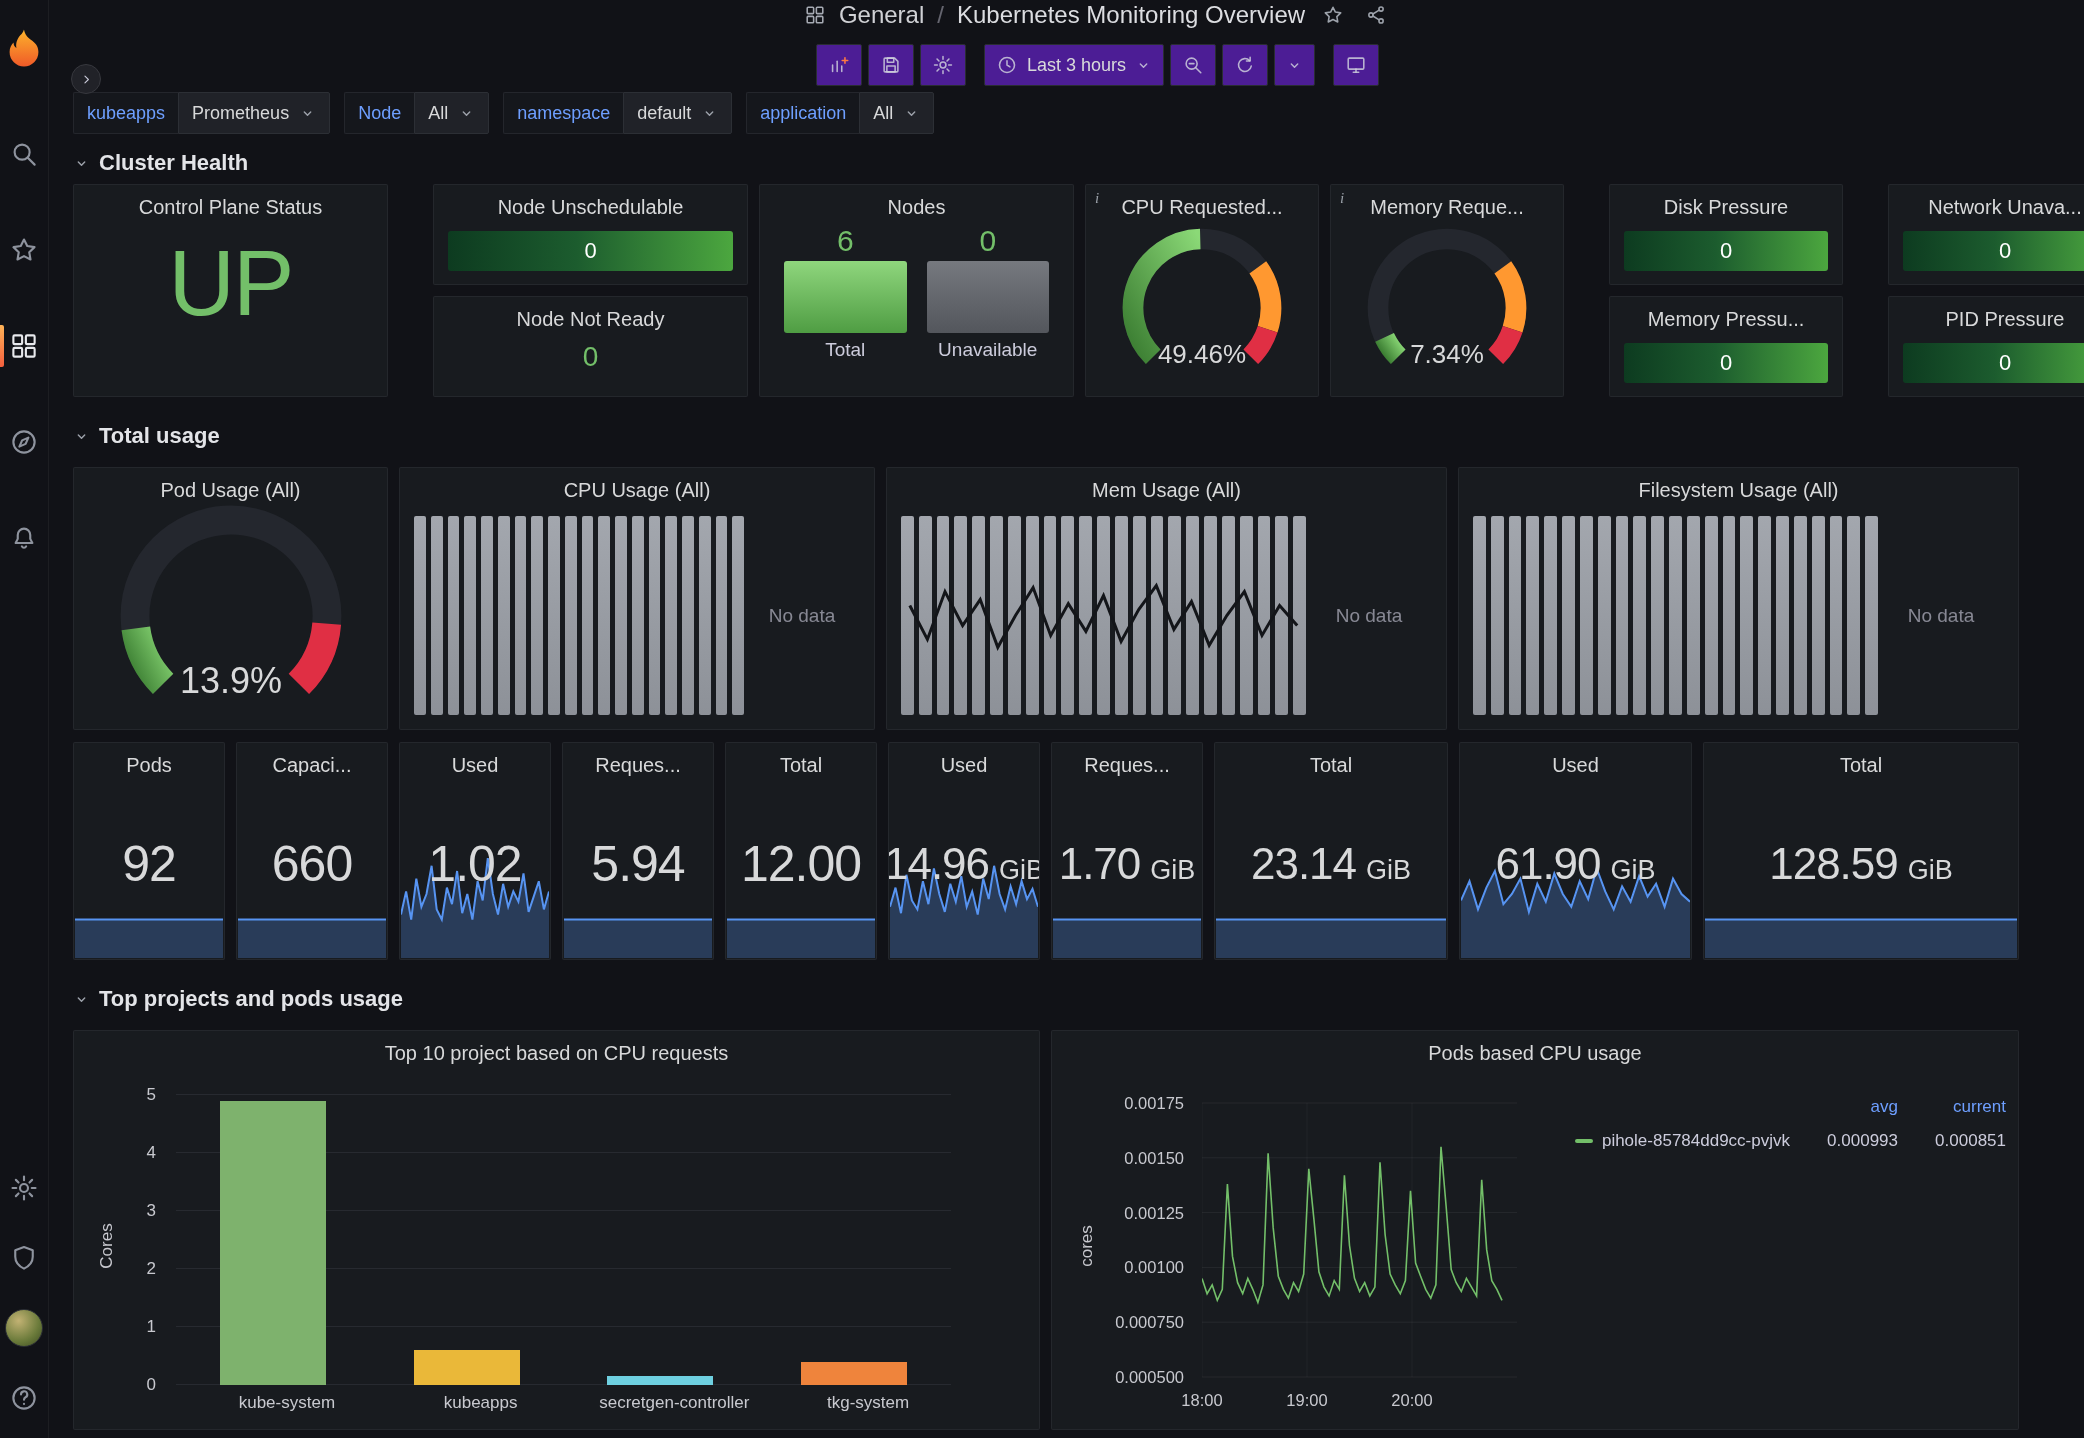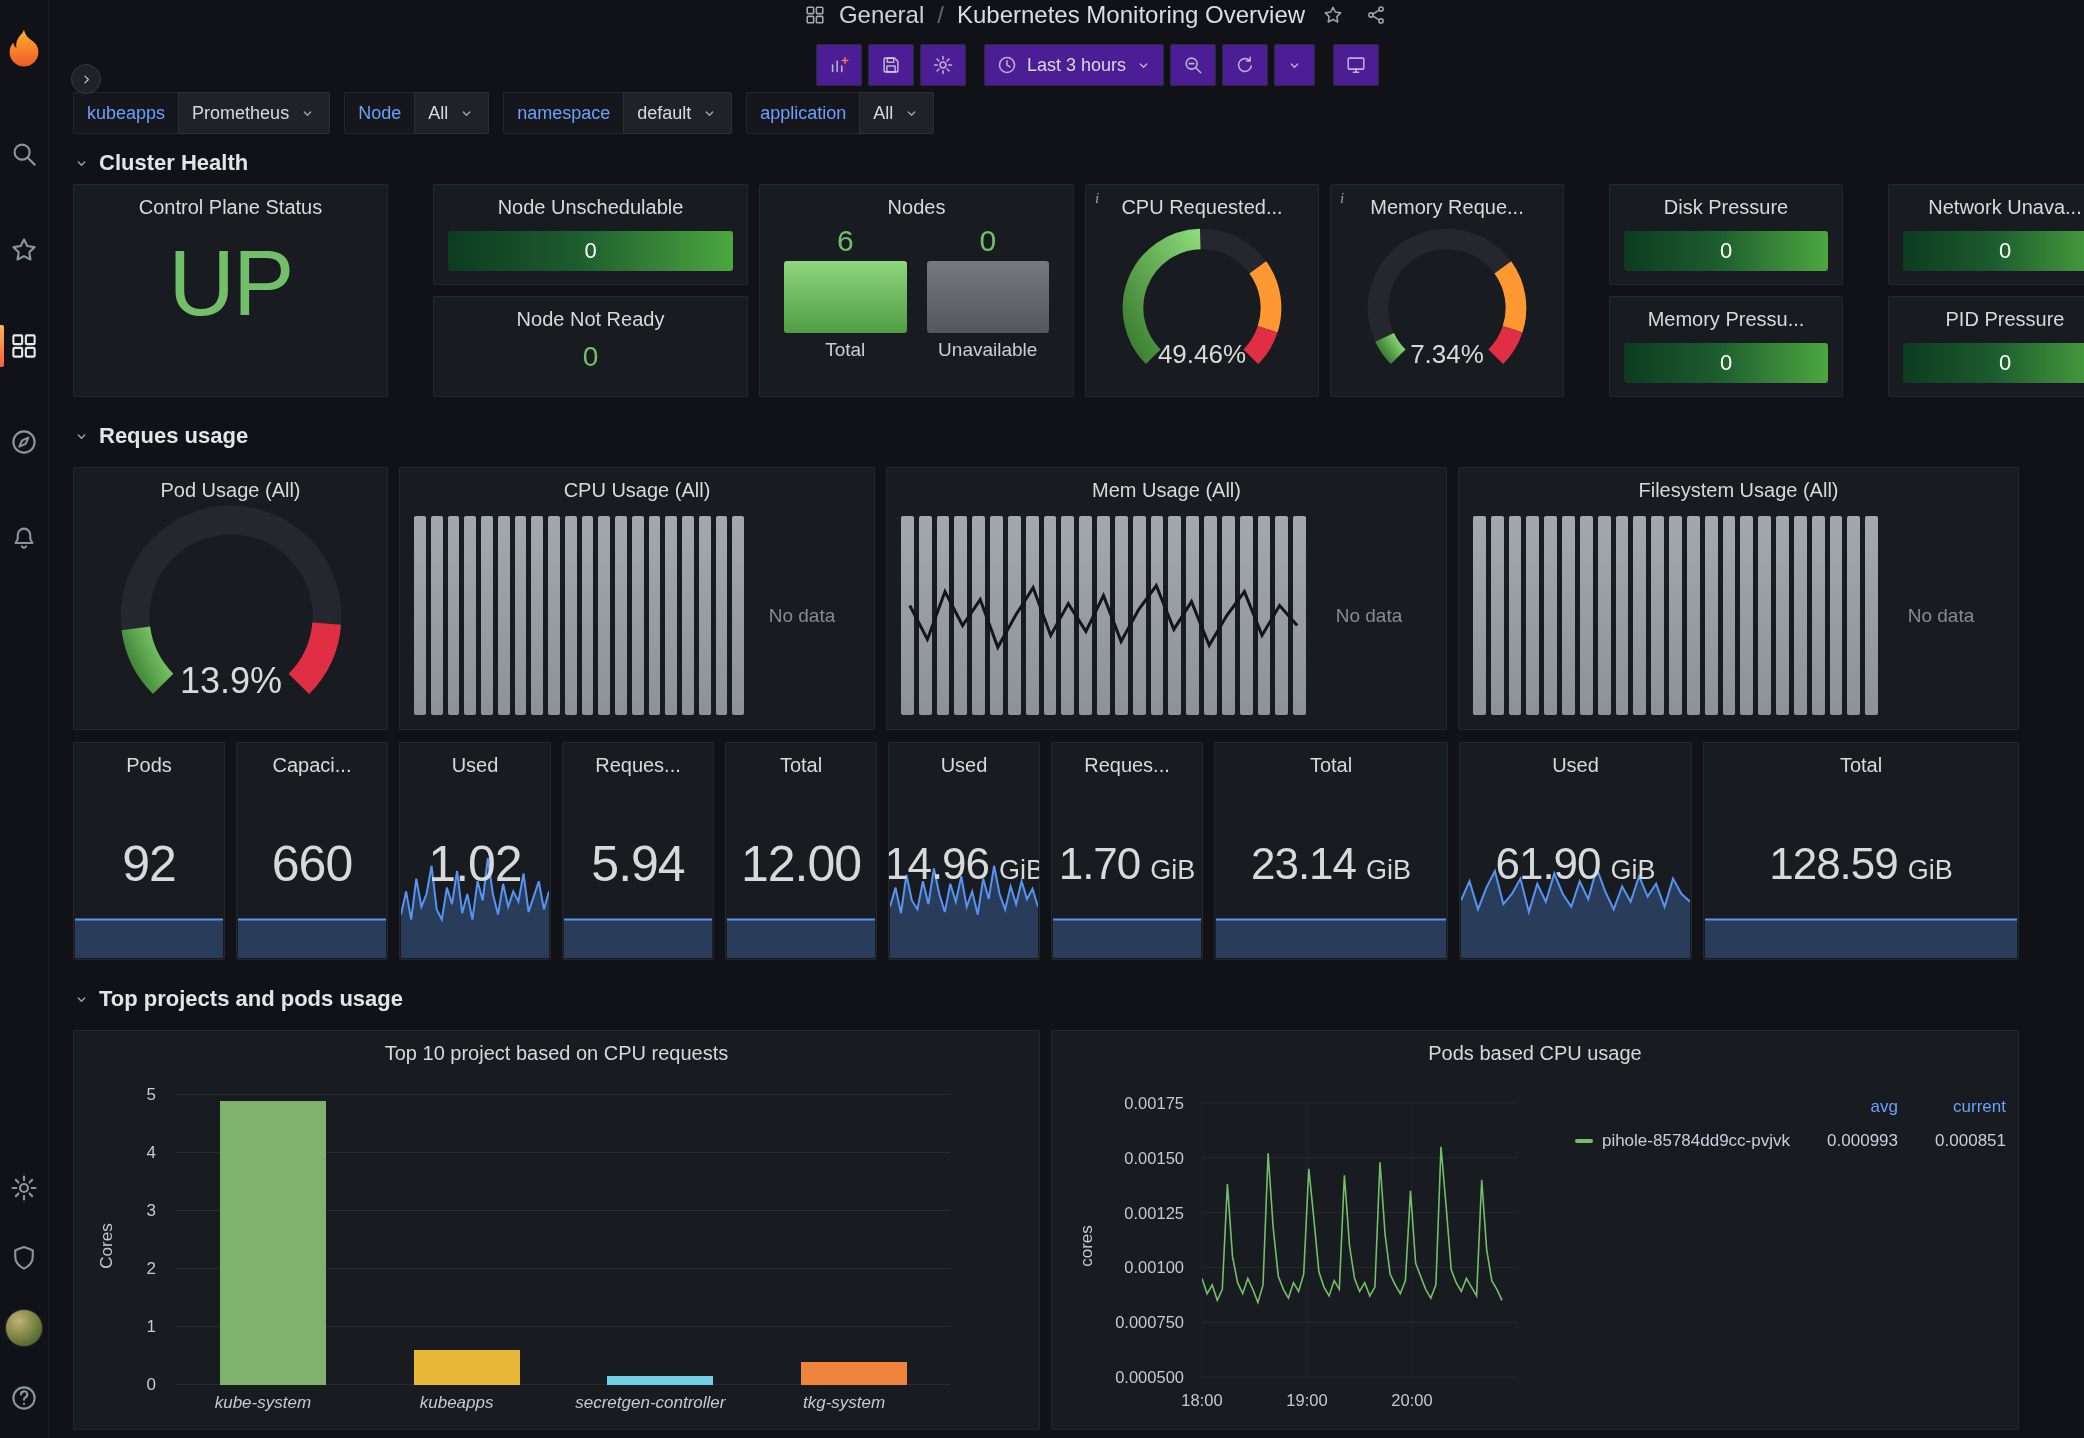--- a/index.html
+++ b/index.html
@@ -107,21 +107,21 @@
 
   
   .bc-ylab { position:absolute; left:10px; top:205px; transform:rotate(-90deg); font-size:17px; color:#c8c9cf; }
   .bc-yticks { position:absolute; left:30px; top:64px; width:62px; height:290px; }
   .bc-ytick { position:absolute; right:10px; transform:translateY(50%); font-size:17px; color:#c8c9cf; }
   .bc-area { position:absolute; left:102px; top:64px; width:775px; height:290px; }
   .bc-grid { position:absolute; left:0; right:0; height:1px; background:rgba(204,204,220,0.09); }
   .bc-bars { position:absolute; inset:0; display:flex; align-items:flex-end; }
   .bc-slot { flex:1; display:flex; justify-content:center; align-items:flex-end; height:100%; }
   .bc-bar { width:106px; }
-  .bc-xlabels { position:absolute; left:92px; width:775px; top:362px; display:flex;font-style:italic; }
+  .bc-xlabels { position:absolute; left:116px; width:775px; top:362px; display:flex; }
   .bc-xlabel { flex:1; text-align:center; font-size:17px; color:#c8c9cf; }
 
   
   .lc-ylab { position:absolute; left:14px; top:205px; transform:rotate(-90deg); font-size:17px; color:#c8c9cf; }
   .lc-yticks { position:absolute; left:0; top:64px; width:140px; height:290px; }
   .lc-ytick { position:absolute; right:8px; width:100%; text-align:right; font-size:16.5px; color:#c8c9cf; }
   .lc-plot { position:absolute; left:150px; top:64px; width:315px; height:290px; }
   .lc-xlabels { position:absolute; left:150px; top:360px; width:315px; height:22px; }
   .lc-xlabel { position:absolute; width:50px; text-align:center; font-size:16.5px; color:#c8c9cf; }
   .lc-legend { position:absolute; top:66px; right:12px; display:grid;
@@ -488,21 +488,21 @@
           <div class="p-title">PID Pressure</div>
           <div class="green-bar">0</div>
         </div>
       </div>
     </div>
 
     <div class="sec mt18">
       <svg class="ic ic-xs">
           <use href="#i-caret"></use>
         </svg>
-      <span class="sec-title">Reques usage</span>
+      <span class="sec-title">Total usage</span>
     </div>
 
     <div class="row mt10" style="height:263px">
       <div class="panel" style="width:315px">
         <div class="p-title">Pod Usage (All)</div>
         <div class="gauge-lg"><svg width="242" height="216">
               <defs>
                 <linearGradient id="ggrad2" x1="0" y1="1" x2="1" y2="0">
                   <stop offset="0" stop-color="#3a7c31"></stop>
                   <stop offset="1" stop-color="#8bd977"></stop>

